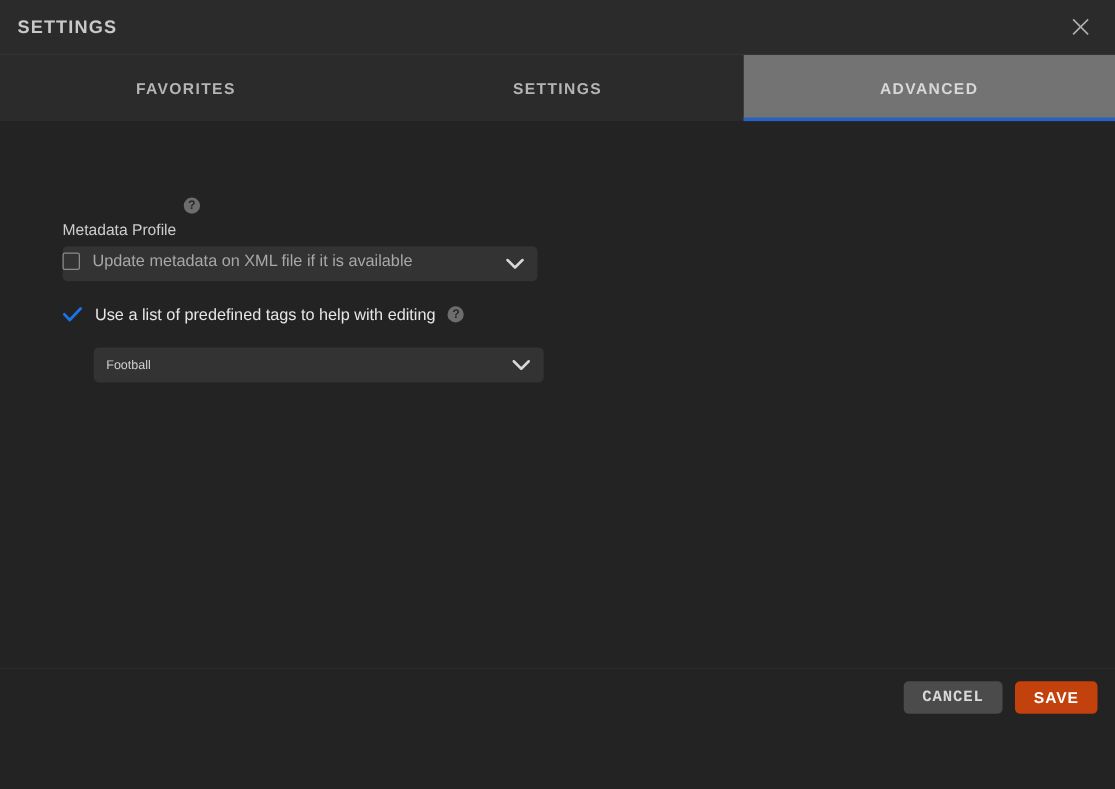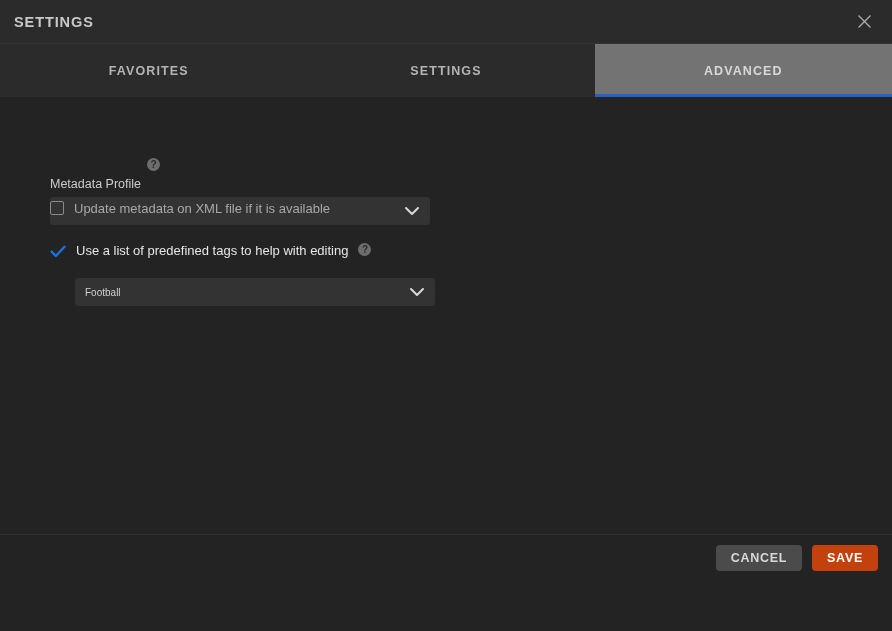--- a/index.html
+++ b/index.html
@@ -151,20 +151,21 @@
     overflow: hidden;
   }
   .select .chevron {
     flex: 0 0 auto;
     display: flex;
     align-items: center;
   }
 
   .check-row {
     display: flex;
+    align-items: center;
     gap: 10px;
   }
   .checkbox-empty {
     width: 14px;
     height: 14px;
     border: 1.5px solid #8b8b8b;
     border-radius: 2px;
     box-sizing: border-box;
     cursor: pointer;
     flex: 0 0 auto;
@@ -206,20 +207,21 @@
     padding: 0 15px;
     font-family: "Liberation Sans", sans-serif;
     font-size: 12.5px;
     font-weight: bold;
     letter-spacing: 0.7px;
     cursor: pointer;
   }
   .btn-cancel {
     background: #4b4b4b;
     color: #d9d9d9;
+    font-family: Liberation Mono, monospace;
   }
   .btn-save {
     background: #c2410c;
     color: #ffffff;
   }
 </style>
 </head>
 <body>
 
 <div class="dialog">

